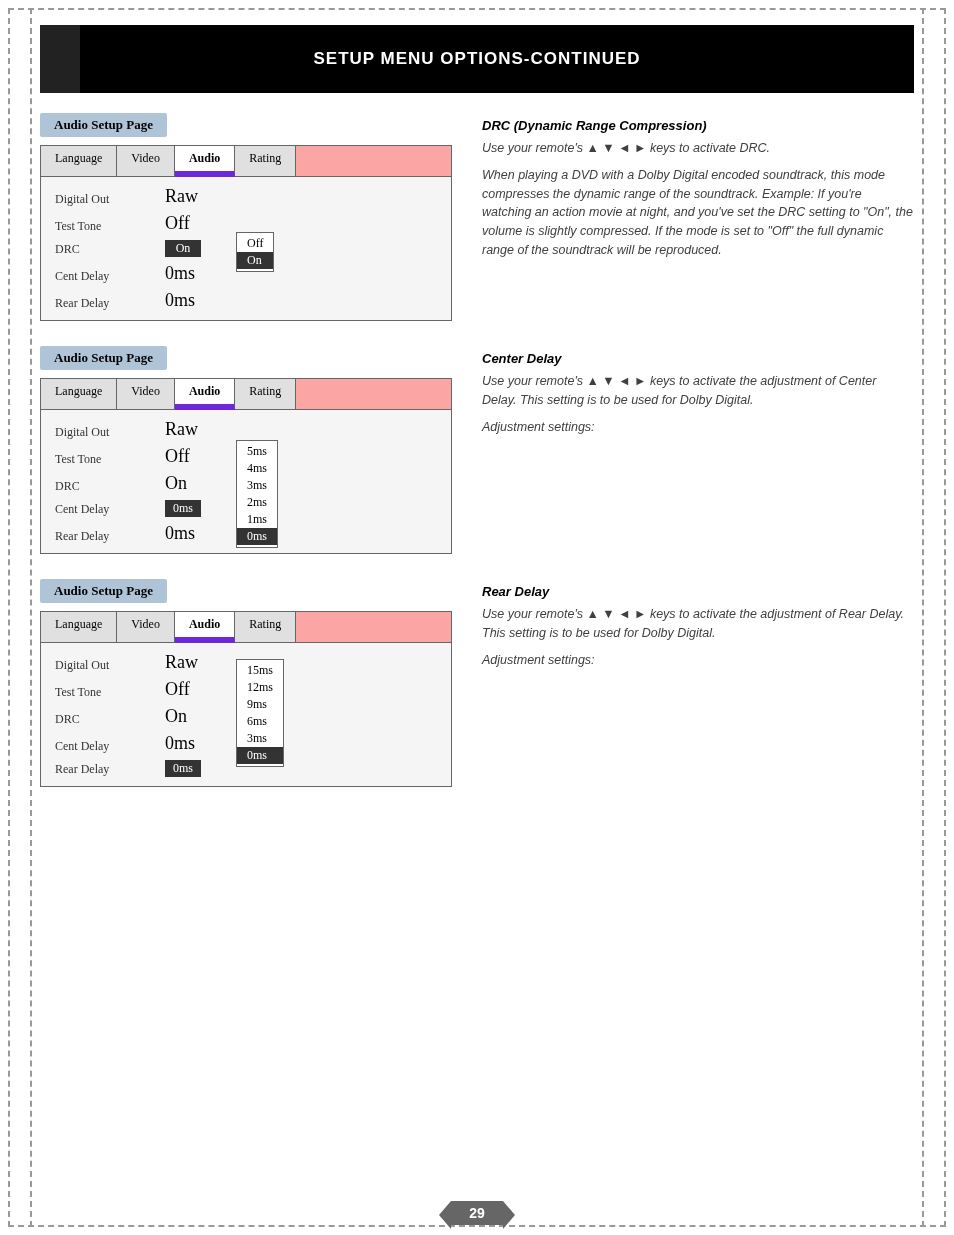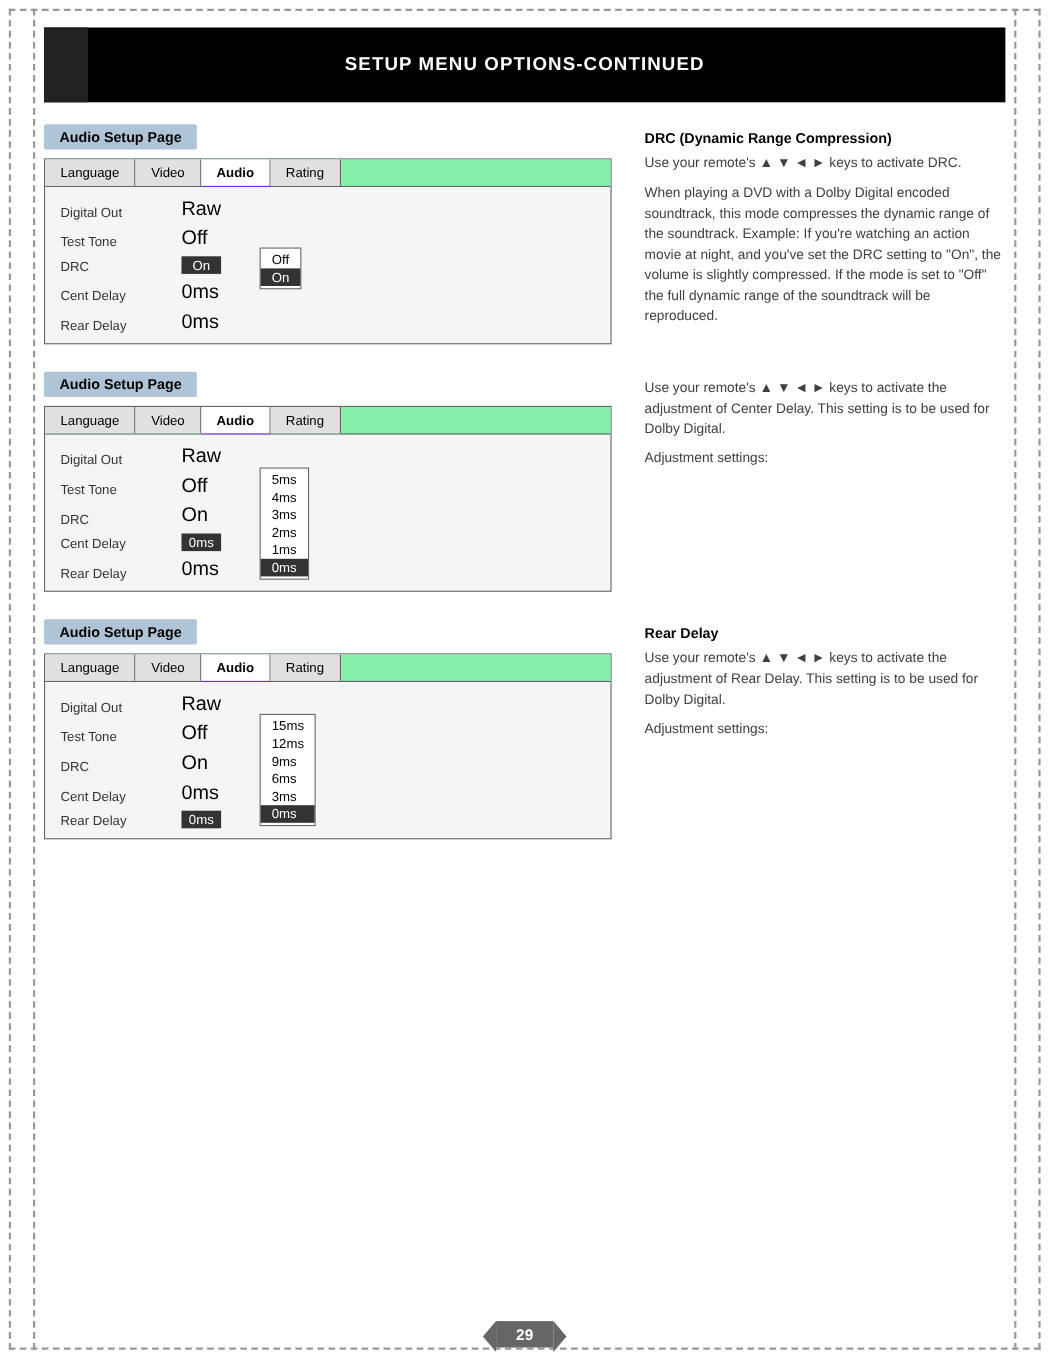--- a/index.html
+++ b/index.html
@@ -70,26 +70,28 @@
       background: #222;
     }
 
     
     .two-col {
       display: flex;
       gap: 30px;
       margin-bottom: 25px;
     }
     .col-left {
-      width: 516px;
+      width: 412px;
       flex-shrink: 0;
+      font-family: Liberation Serif, serif;
     }
     .col-right {
       flex: 1;
       padding-top: 5px;
+      font-style: italic;
     }
 
     
     .section-label {
       background: #b0c4d8;
       color: #000;
       font-weight: bold;
       font-size: 13px;
       padding: 4px 14px;
       display: inline-block;
@@ -102,33 +104,33 @@
       border: 1px solid #666;
       background: #f5f5f5;
       padding: 0;
       width: 100%;
     }
 
     
     .menu-tabs {
       display: flex;
       border-bottom: 1px solid #666;
-      background: #86efac;
+      background: #fca5a5;
     }
     .menu-tab {
       padding: 5px 14px;
       border-right: 1px solid #666;
       font-size: 12px;
       font-weight: normal;
       background: #e0e0e0;
     }
     .menu-tab.active {
       background: #fff;
       font-weight: bold;
-      border-bottom: 1px solid #6d28d9;
+      border-bottom: 6px solid #6d28d9;
       margin-bottom: -1px;
     }
 
     
     .menu-rows {
       padding: 6px 0;
       position: relative;
       min-height: 110px;
     }
     .menu-row {
@@ -325,20 +327,21 @@
             <div class="popup-list-item">4ms</div>
             <div class="popup-list-item">3ms</div>
             <div class="popup-list-item">2ms</div>
             <div class="popup-list-item">1ms</div>
             <div class="popup-list-item selected">0ms</div>
           </div>
         </div>
       </div>
     </div>
     <div class="col-right">
+      <div class="desc-title">Center Delay</div>
       <div class="desc-text">
         <p>Use your remote's ▲ ▼ ◄ ► keys to activate the adjustment of Center Delay.  This setting is to be used for Dolby Digital.</p>
         <p>Adjustment settings:</p>
       </div>
     </div>
   </div>
 
   <div class="two-col">
     <div class="col-left">
       <div class="section-label">Audio Setup Page</div>
@@ -364,21 +367,21 @@
           </div>
           <div class="menu-row">
             <span class="menu-row-label">Cent Delay</span>
             <span class="menu-row-value">0ms</span>
           </div>
           <div class="menu-row">
             <span class="menu-row-label">Rear Delay</span>
             <span class="menu-row-highlight">0ms</span>
           </div>
 
-          <div class="popup-list" style="top:29px; left:195px;">
+          <div class="popup-list" style="top:16px; left:195px;">
             <div class="popup-list-item">15ms</div>
             <div class="popup-list-item">12ms</div>
             <div class="popup-list-item">9ms</div>
             <div class="popup-list-item">6ms</div>
             <div class="popup-list-item">3ms</div>
             <div class="popup-list-item selected">0ms</div>
           </div>
         </div>
       </div>
     </div>

